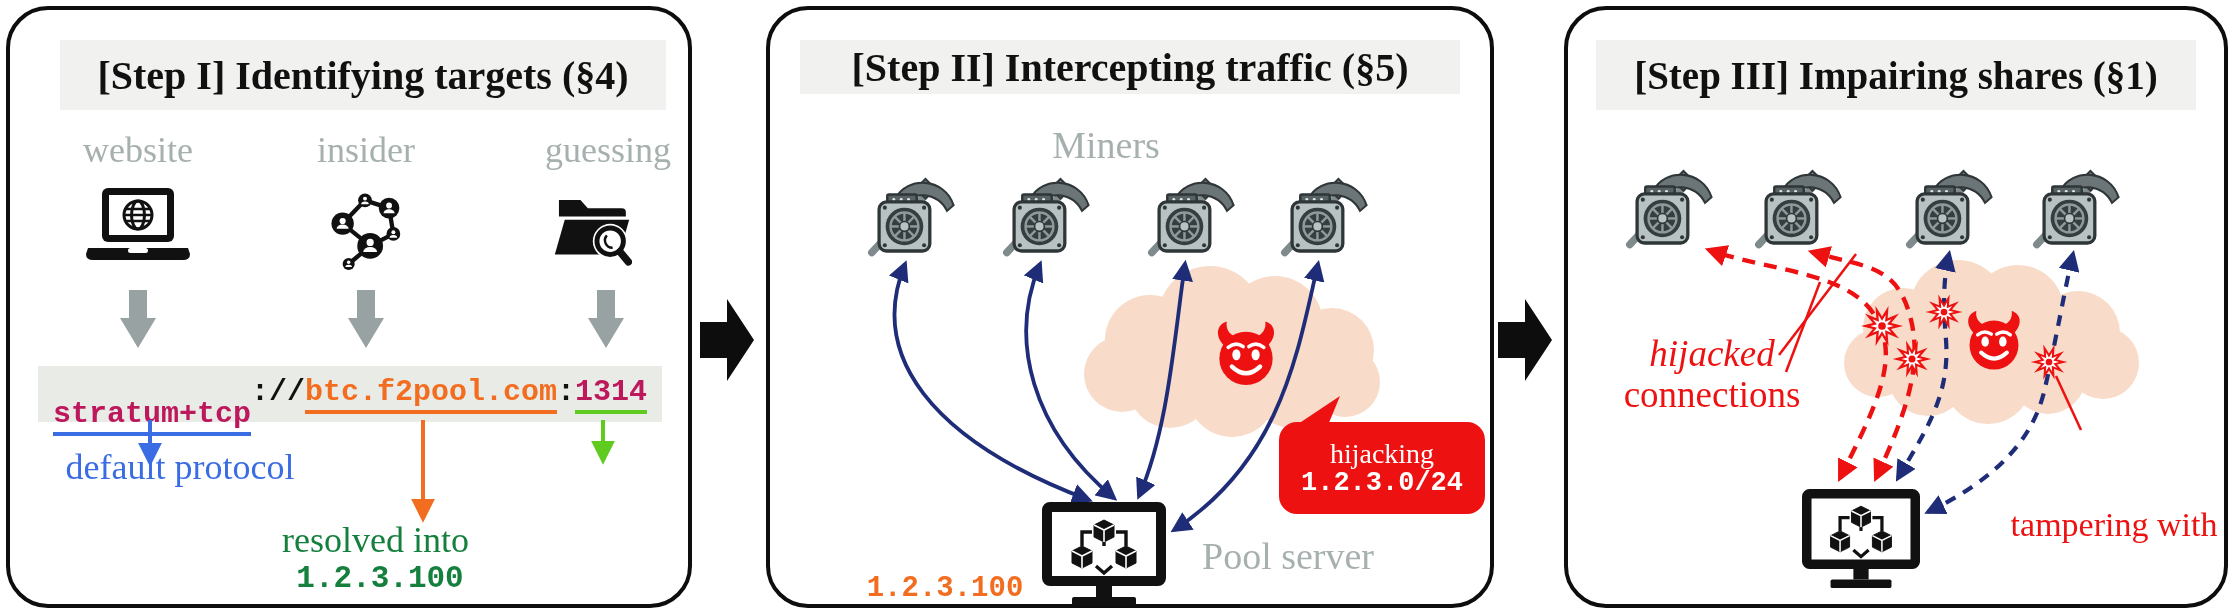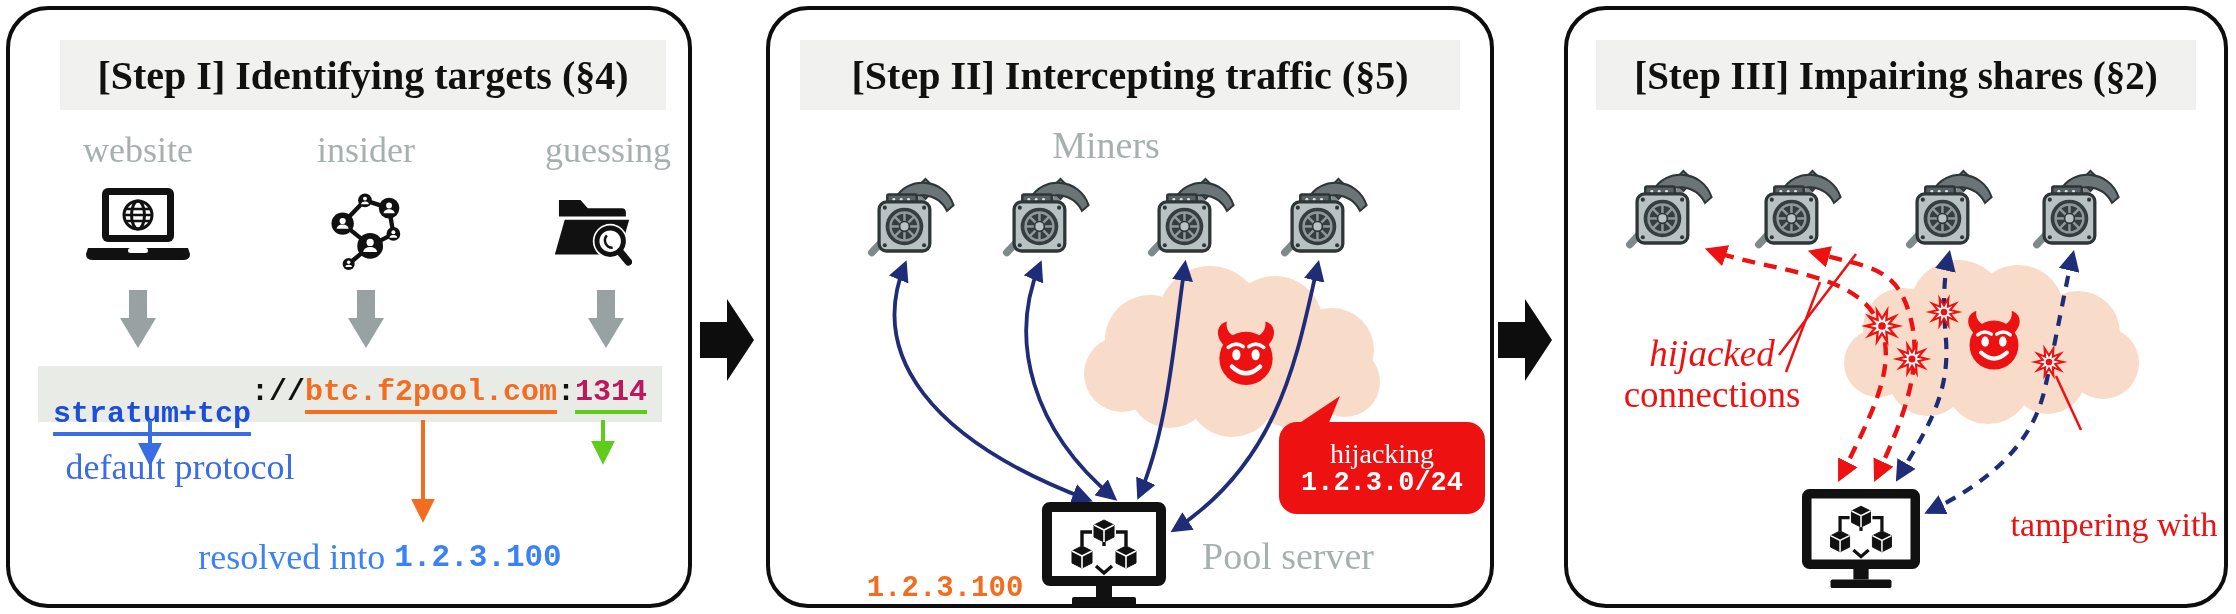--- a/index.html
+++ b/index.html
@@ -12,21 +12,21 @@
   .hdr{position:absolute;background:#f1f1ef;display:flex;align-items:center;justify-content:center;
        font-weight:bold;color:#111;white-space:nowrap;}
   .abs{position:absolute;}
   .ctr{display:flex;align-items:center;justify-content:center;text-align:center;}
   .graylbl{color:#a6b0af;font-family:Liberation Serif, serif;}
   .svglayer{position:absolute;left:0;top:0;pointer-events:none;}
   .mono{font-family:"Liberation Mono","DejaVu Sans Mono",monospace;font-weight:bold;}
   .urlbox{position:absolute;background:#e9ebe7;display:flex;align-items:center;justify-content:center;
           font-family:"Liberation Mono","DejaVu Sans Mono",monospace;font-weight:bold;font-size:30px;white-space:pre;}
   .useg{padding-bottom:1px;border-bottom:4px solid transparent;}
-  .u-blue{color:#1d4ed8;border-bottom-color:#3a6ce4;margin-top:44px;}
+  .u-blue{color:#be185d;border-bottom-color:#3a6ce4;margin-top:44px;}
   .u-orange{color:#f26d1f;border-bottom-color:#f26d1f;}
   .u-green{color:#be185d;border-bottom-color:#5ecb1e;}
   .u-black{color:#111;border-bottom-color:transparent;}
   .bubble{position:absolute;background:#ee1111;border-radius:18px;color:#fff;text-align:center;
           display:flex;flex-direction:column;align-items:center;justify-content:center;line-height:1.05;}
   .redtxt{color:#ee1111;}
 </style>
 </head>
 <body>
 
@@ -193,29 +193,29 @@
         <marker id="ah-green" viewBox="0 0 10 10" refX="8" refY="5" markerWidth="6" markerHeight="6" orient="auto">
             <path d="M0,0 L10,5 L0,10 z" fill="#5ecb1e"></path>
           </marker>
       </defs>
       <path d="M 140 410 L 140 452" stroke="#3a6ce4" stroke-width="4" fill="none" marker-end="url(#ah-blue)"></path>
       <path d="M 413 410 L 413 508" stroke="#f26d1f" stroke-width="4" fill="none" marker-end="url(#ah-orange)"></path>
       <path d="M 593 410 L 593 450" stroke="#5ecb1e" stroke-width="4" fill="none" marker-end="url(#ah-green)"></path>
     </svg>
 
     <div class="abs ctr" style="left:20px;top:436px;width:300px;height:42px;font-size:36px;color:#3a6ce4;">default protocol</div>
-    <div class="abs ctr" style="left:110px;top:524px;width:520px;height:46px;font-size:36px;color:#3b82f6;white-space:pre;"><span>resolved into </span><span class="mono" style="font-size:31px;">1.2.3.100</span></div>
+    <div class="abs ctr" style="left:110px;top:524px;width:520px;height:46px;font-size:36px;color:#15803d;white-space:pre;flex-direction:column;"><span>resolved into </span><span class="mono" style="font-size:31px;">1.2.3.100</span></div>
   </div>
 
   <svg class="abs" style="left:700px;top:299px;" width="54" height="82">
       <use href="#blockarrow"></use>
     </svg>
 
   <div class="panel p2">
-    <div class="hdr" style="left:30px;top:30px;width:660px;height:70px;font-size:40px;">[Step II] Intercepting traffic (§5)</div>
+    <div class="hdr" style="left:30px;top:30px;width:660px;height:54px;font-size:40px;">[Step II] Intercepting traffic (§5)</div>
 
     <div class="abs ctr graylbl" style="left:236px;top:112px;width:200px;height:46px;font-size:38px;">Miners</div>
 
     <svg class="svglayer" width="720" height="594" viewBox="0 0 720 594">
       <g fill="#f8dbc8">
         <circle cx="380" cy="330" r="45"></circle>
           <circle cx="440" cy="308" r="52"></circle>
           <circle cx="505" cy="314" r="48"></circle>
         <circle cx="562" cy="340" r="42"></circle>
           <circle cx="575" cy="372" r="35"></circle>
@@ -271,21 +271,21 @@
       <div style="font-size:28px;">hijacking</div>
       <div class="mono" style="font-size:27px;">1.2.3.0/24</div>
     </div>
   </div>
 
   <svg class="abs" style="left:1498px;top:299px;" width="54" height="82">
       <use href="#blockarrow"></use>
     </svg>
 
   <div class="panel p3">
-    <div class="hdr" style="left:28px;top:30px;width:600px;height:70px;font-size:39px;">[Step III] Impairing shares (§2)</div>
+    <div class="hdr" style="left:28px;top:30px;width:600px;height:70px;font-size:39px;">[Step III] Impairing shares (§1)</div>
 
     <svg class="svglayer" width="656" height="594" viewBox="0 0 656 594">
       <g fill="#f8dbc8">
         <circle cx="335" cy="318" r="40"></circle>
           <circle cx="390" cy="298" r="48"></circle>
           <circle cx="450" cy="301" r="46"></circle>
         <circle cx="510" cy="323" r="42"></circle>
           <circle cx="535" cy="353" r="36"></circle>
           <circle cx="310" cy="353" r="34"></circle>
         <circle cx="360" cy="366" r="40"></circle>

